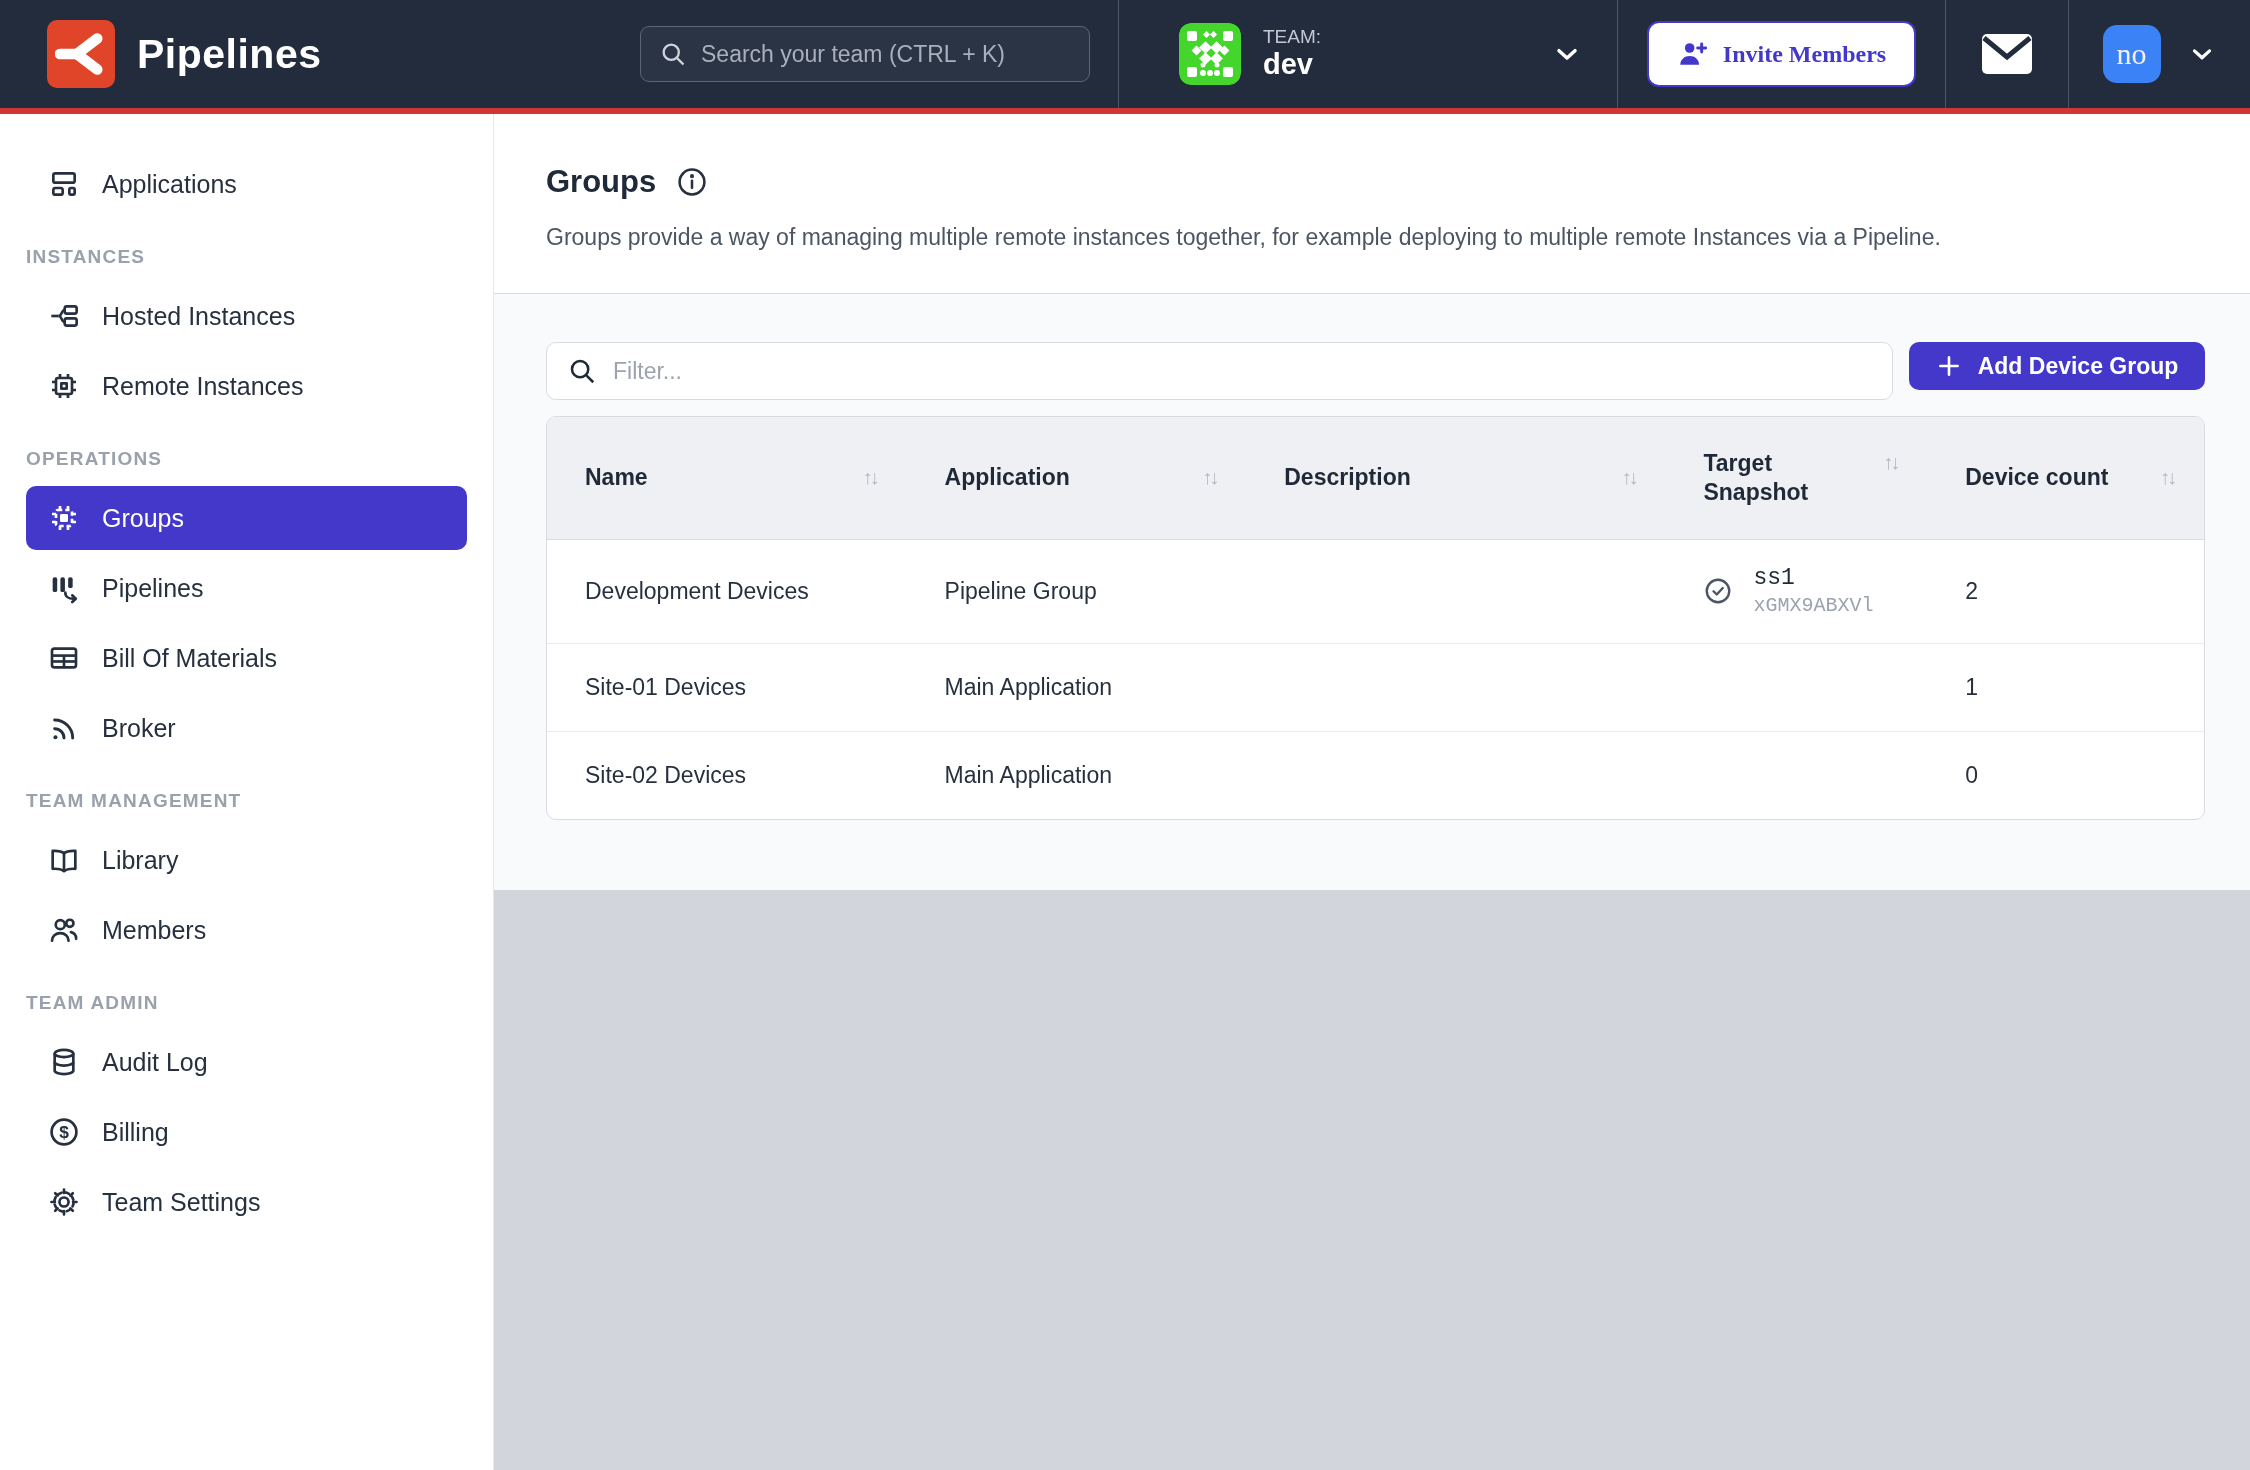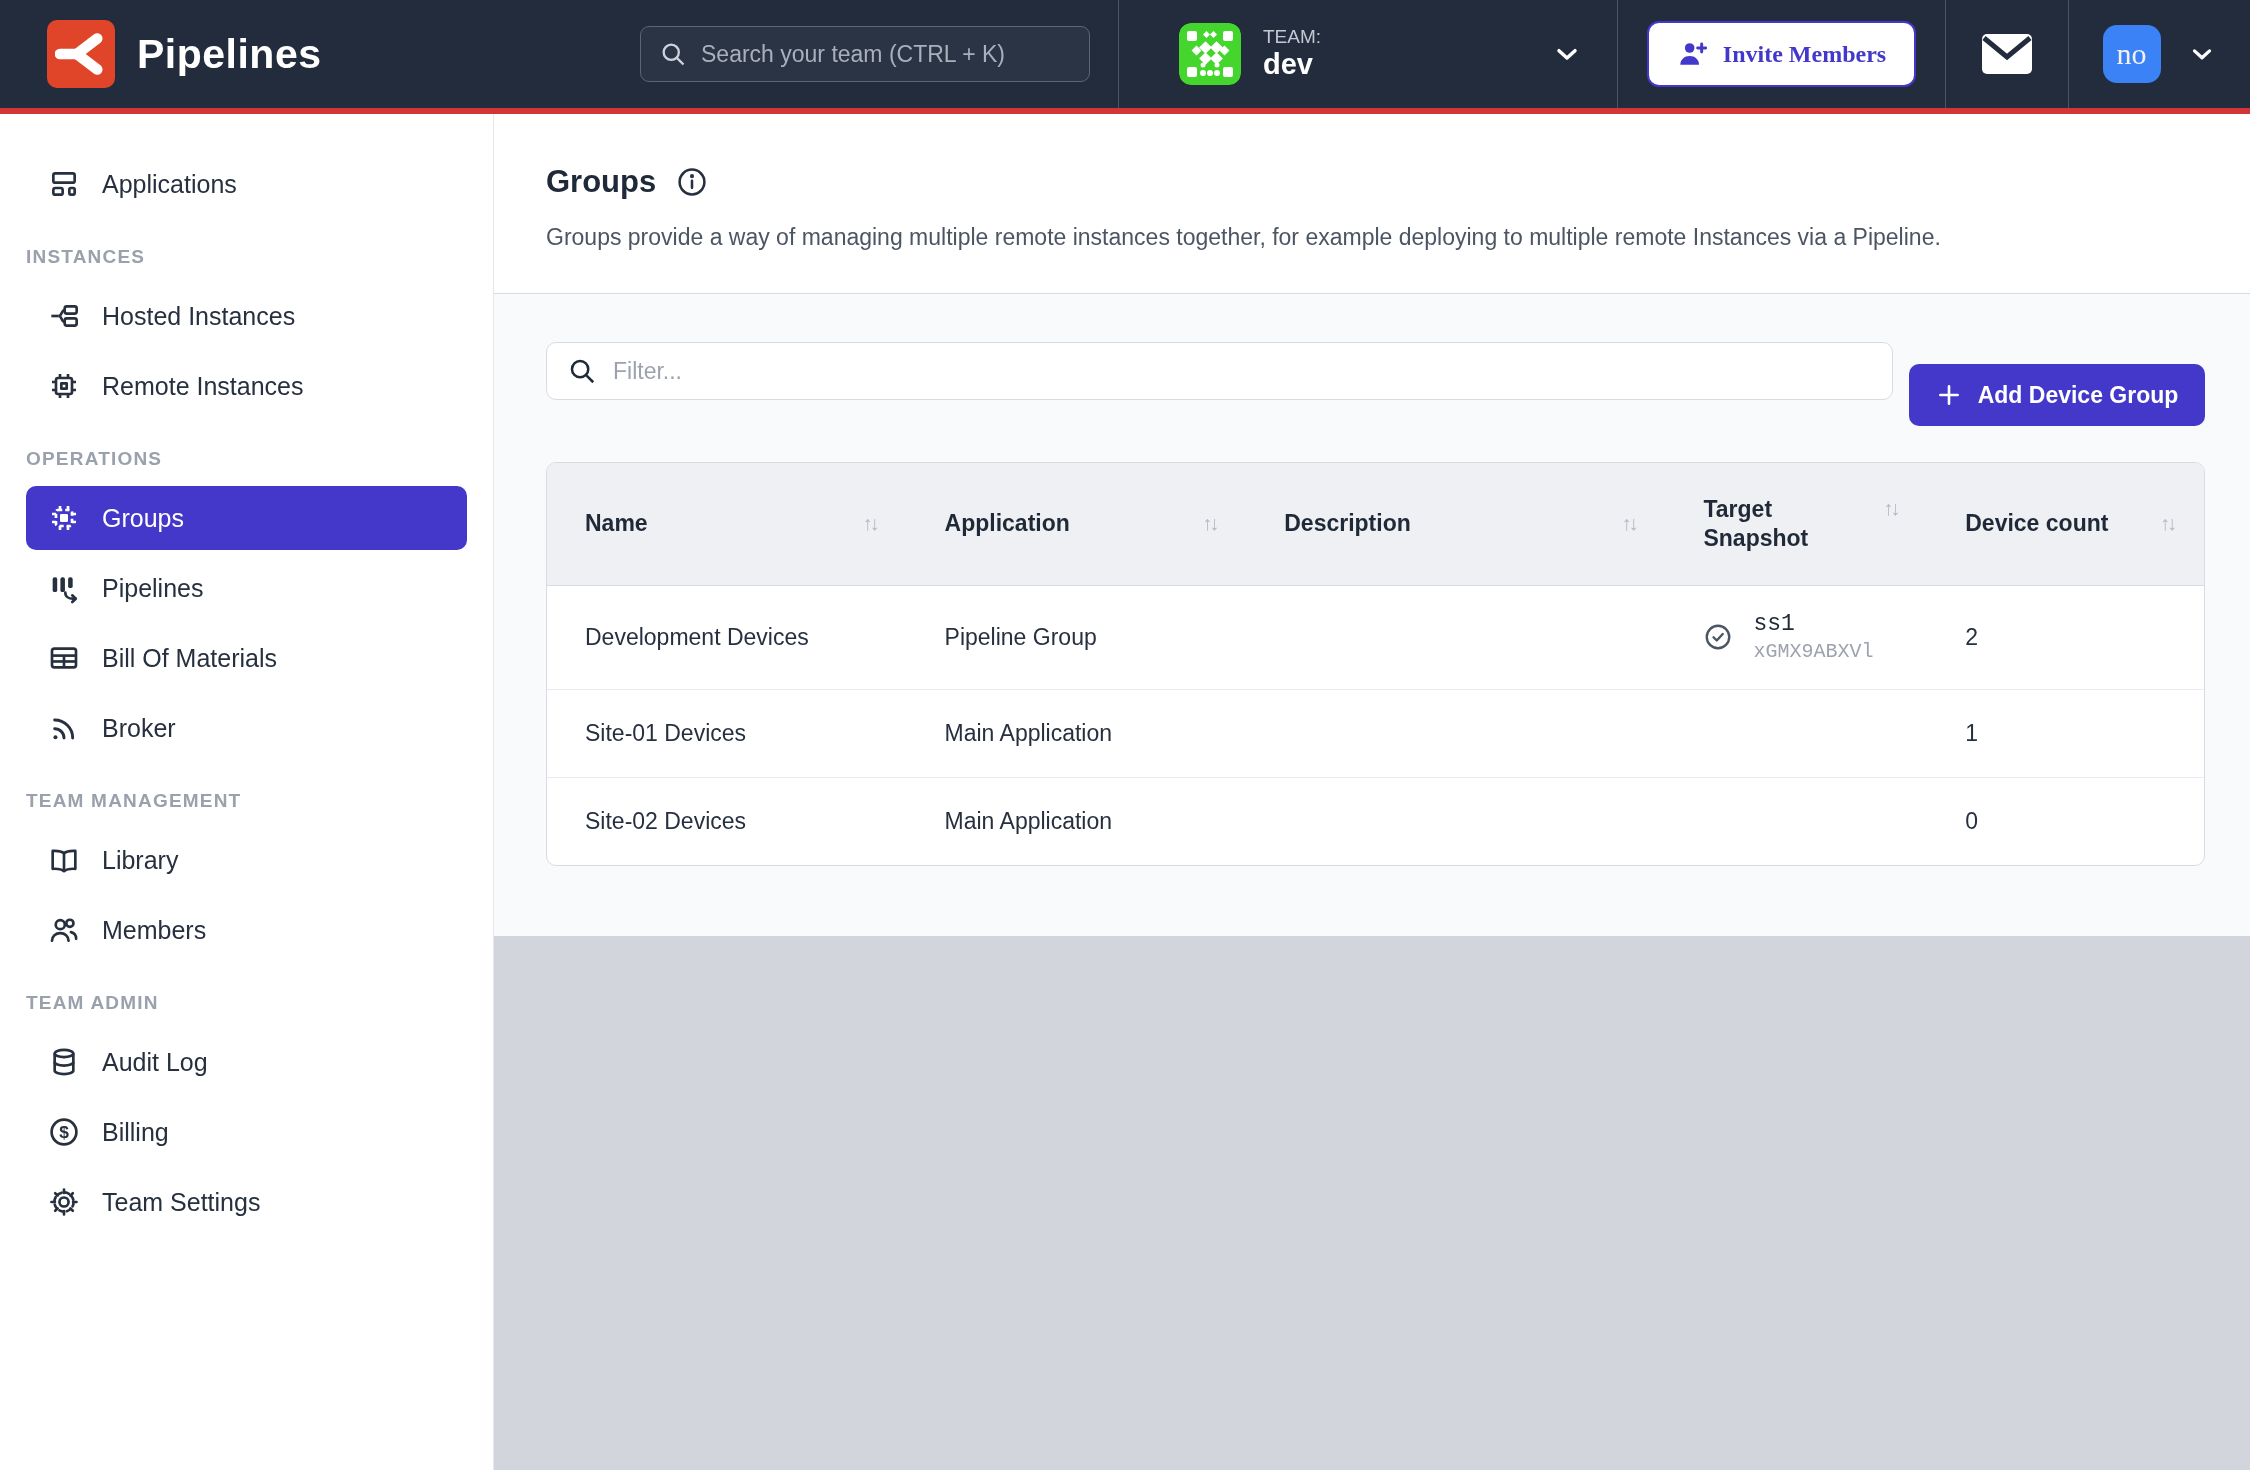--- a/index.html
+++ b/index.html
@@ -84,28 +84,28 @@
   .filter-row { display:flex; gap:16px; }
   .filter-box {
     flex:1; height:58px; background:#fff; border:1.5px solid #d8dce1; border-radius:10px;
     display:flex; align-items:center; padding:0 20px; gap:16px;
   }
   .filter-box input {
     border:none; outline:none; font-size:23px; width:100%; font-family:Liberation Sans, sans-serif; color:#27303f;
   }
   .filter-box input::placeholder { color:#9ca3af; }
   .add-btn {
-    flex:0 0 296px; height:62px; background:#4338ca; color:#fff; border:none; border-radius:10px;
+    flex:0 0 296px; height:48px; background:#4338ca; color:#fff; border:none; border-radius:10px;
     font-size:23px; font-weight:700; display:flex; align-items:center; justify-content:center;
-    gap:16px; cursor:pointer; font-family:inherit;margin-top:22px;
+    gap:16px; cursor:pointer; font-family:inherit;
   }
 
   
   .table-card {
-    margin-top:36px; background:#fff; border:1.5px solid #d8dce1; border-radius:10px;
+    margin-top:16px; background:#fff; border:1.5px solid #d8dce1; border-radius:10px;
     overflow:hidden;
   }
   .t-row {
     display:grid; grid-template-columns:21.7% 20.5% 25.3% 15.8% 16.7%;
     align-items:center;
   }
   .t-head { background:#eef0f3; border-bottom:1.5px solid #d8dce1; }
   .th {
     display:flex; align-items:center; justify-content:space-between;
     padding:32px 30px 32px 38px; font-size:23px; font-weight:700; color:#1f2937; cursor:pointer;

